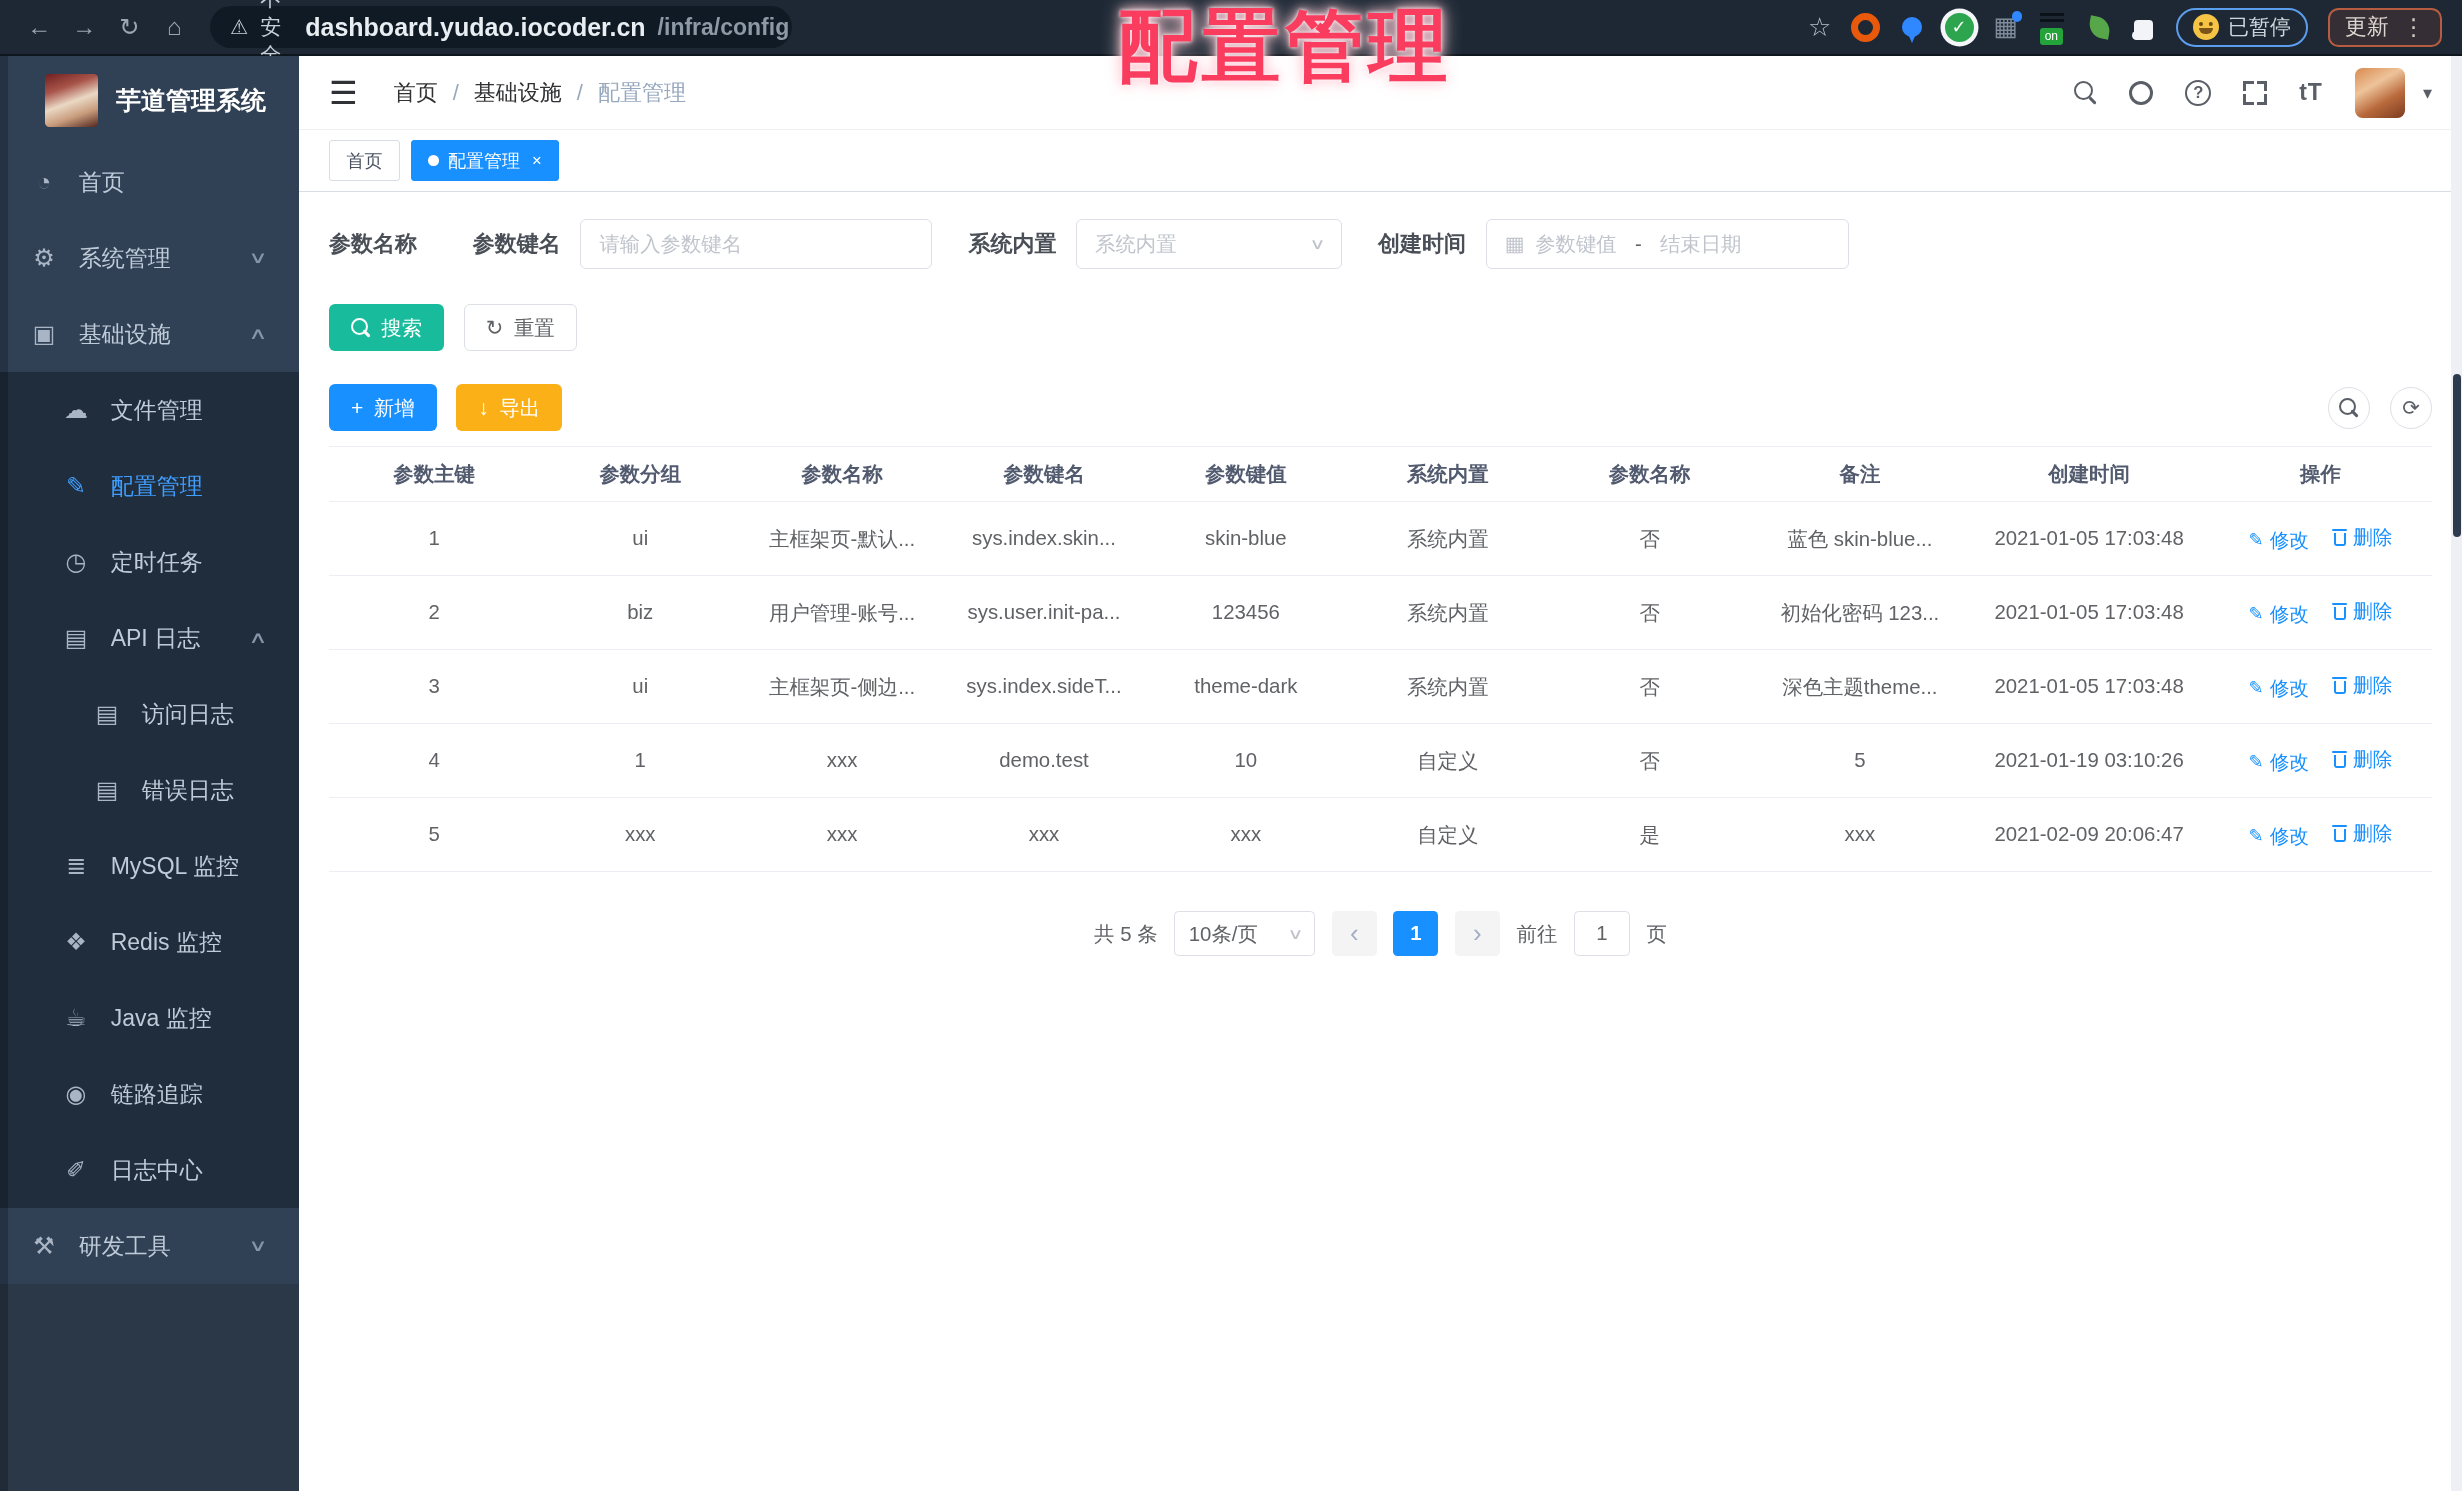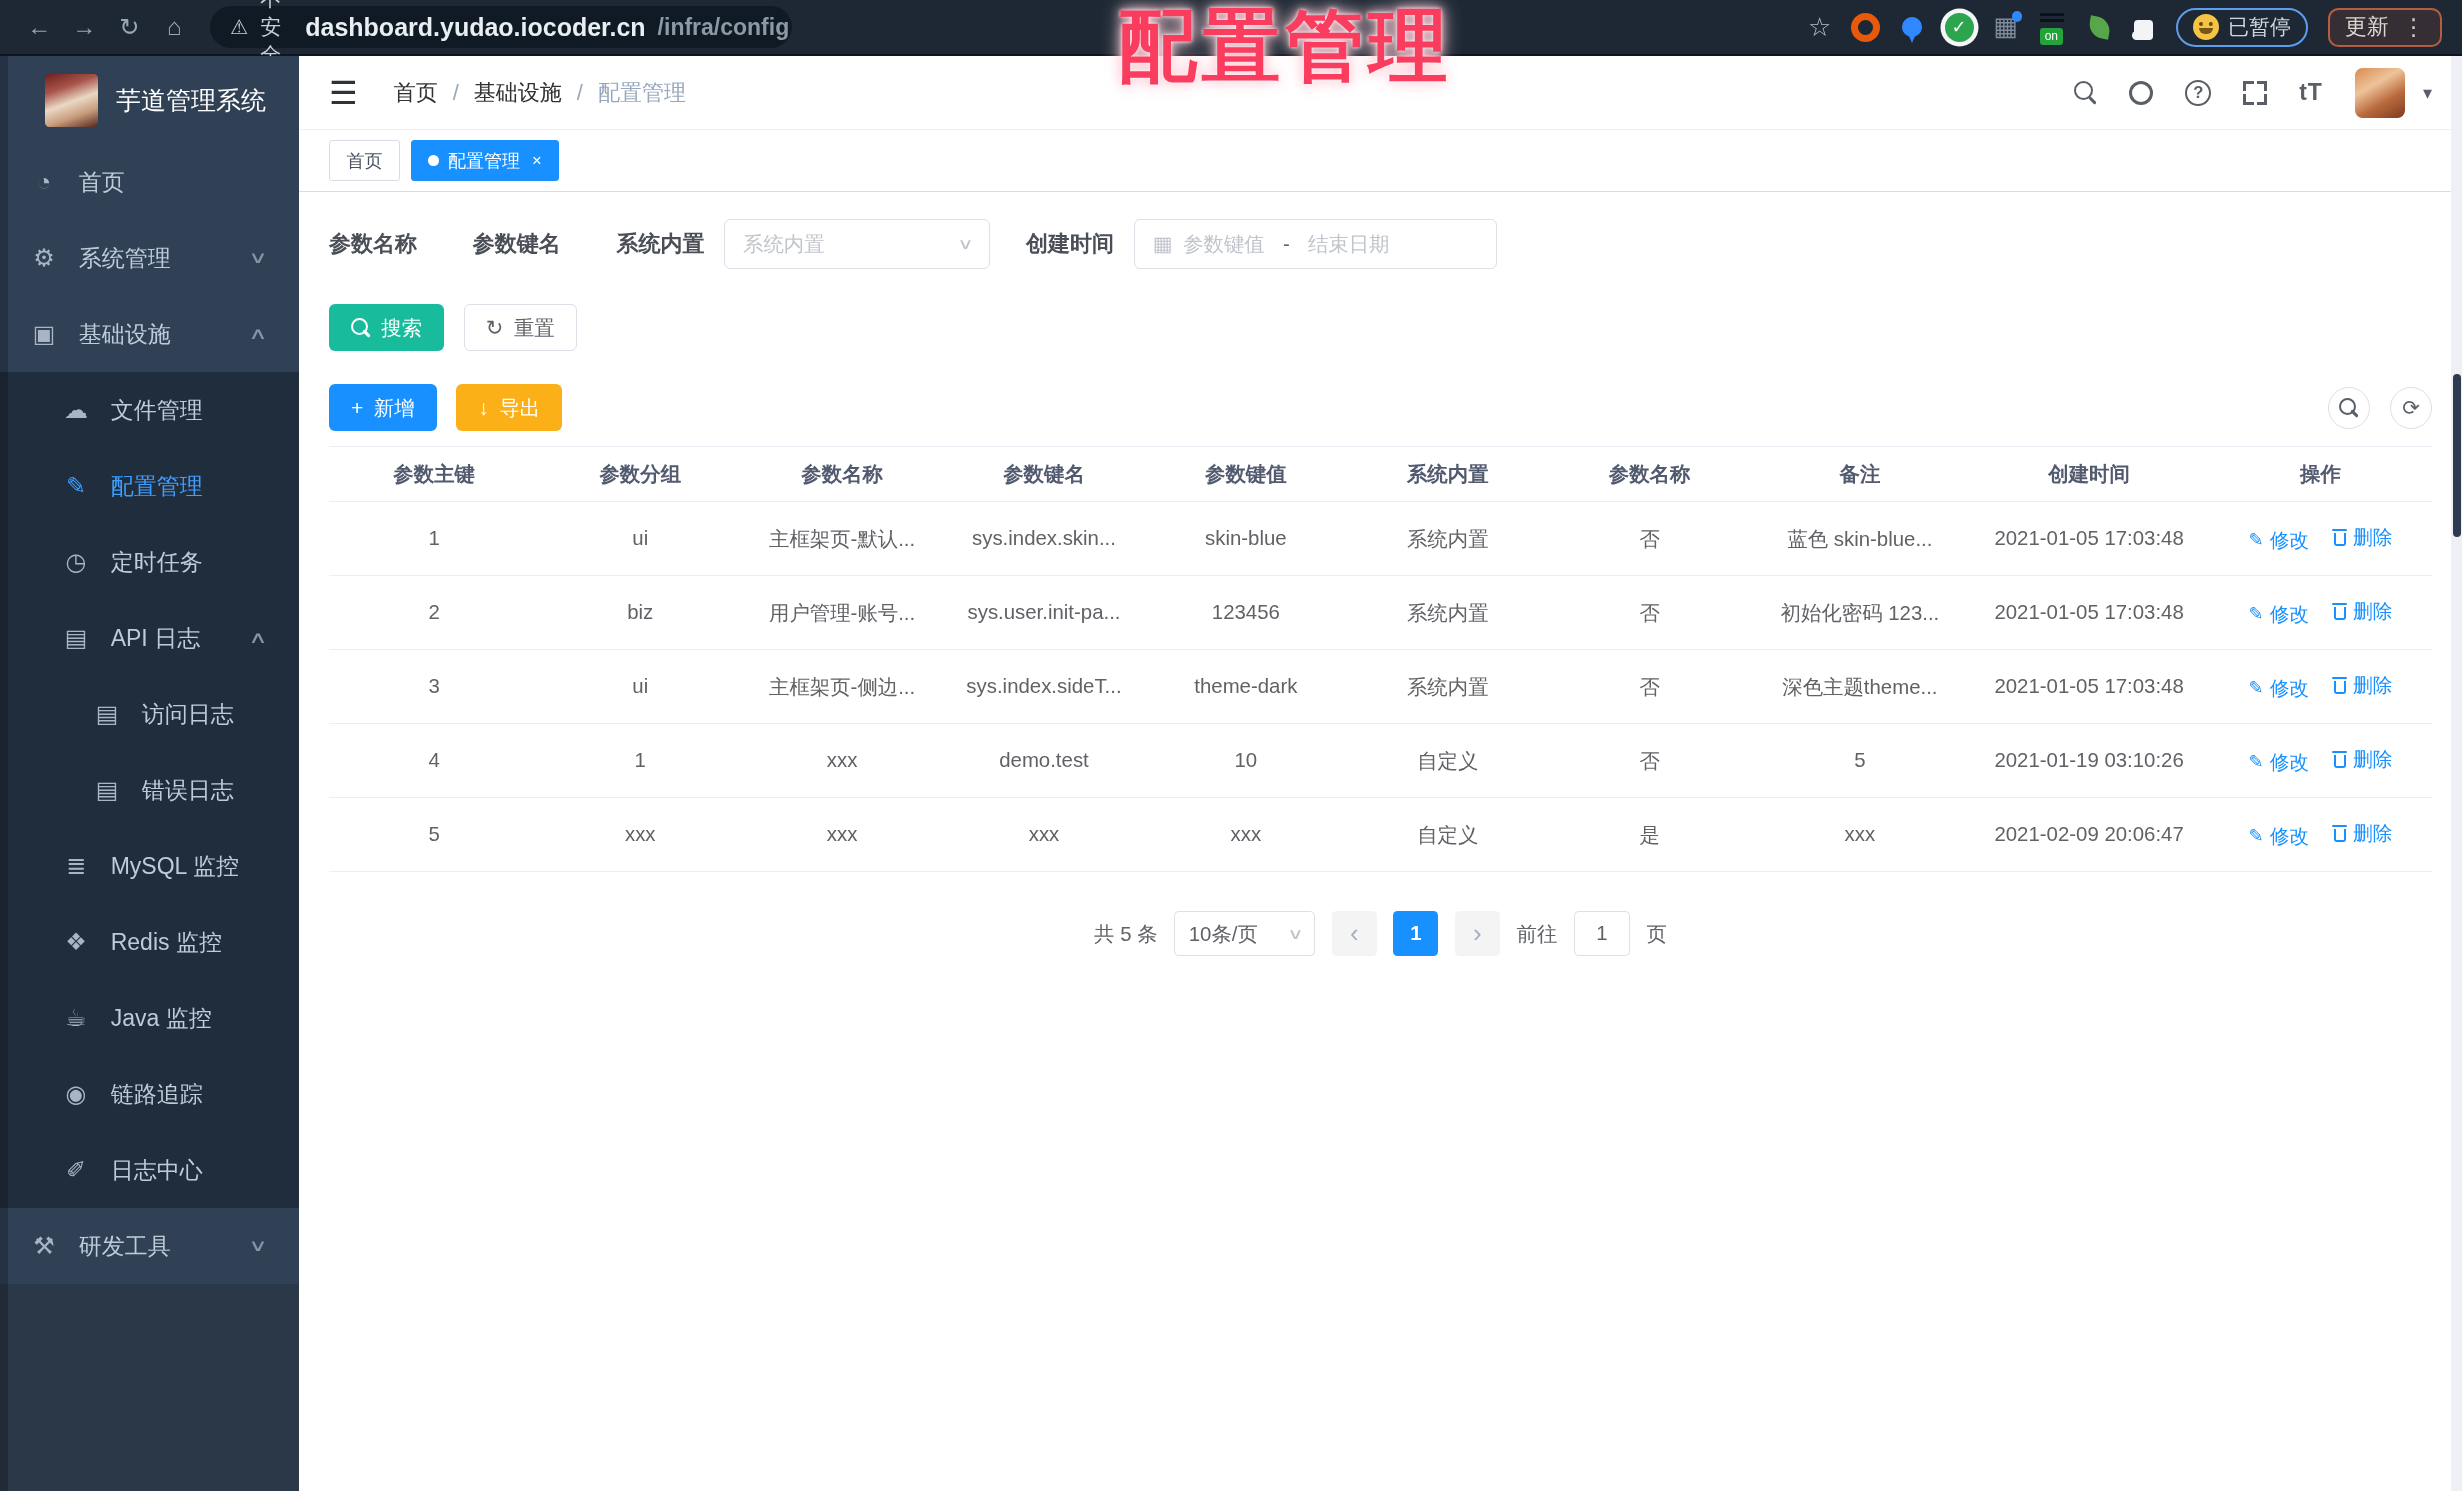--- a/index.html
+++ b/index.html
@@ -58,21 +58,21 @@
       letter-spacing:4.5px;color:#fa3c5f;
       text-shadow:0 0 3.8px #fff,0 0 10.6px #ffc2cf,0 0 19.7px #ffd7de;pointer-events:none}
 
   
   .app{position:absolute;top:56px;left:0;right:0;bottom:0;display:flex}
   .sidebar{width:299px;flex:none;background:#304156;color:#bfcbd9;display:flex;flex-direction:column;position:relative}
   .sidebar::before{content:'';position:absolute;left:0;top:0;bottom:0;width:7.6px;background:rgba(0,0,0,.22)}
   .logo-row{height:88px;display:flex;align-items:center;gap:18px;padding-left:45px;flex:none}
   .logo-img{width:53px;height:53px;border-radius:4.5px;flex:none;
       background:linear-gradient(160deg,#6e1f1f 0%,#a8544a 28%,#ead8c4 52%,#c89c7c 74%,#53261e 100%)}
-  .app-title{color:#fff;font-size:25px;font-weight:400}
+  .app-title{color:#fff;font-size:25px;font-weight:700}
   .menu{flex:none}
   .s-item{height:76px;display:flex;align-items:center;gap:19.7px;font-size:23px;color:#bfcbd9;cursor:pointer}
   .s-item .s-icon{font-size:24px;color:#a9b5c4;width:30px;text-align:center;flex:none}
   .s-item.lv0{padding-left:29px}
   .s-item.lv1{padding-left:61px}
   .s-item.lv2{padding-left:92px}
   .s-item .s-chevron{margin-left:auto;margin-right:35px;font-size:16.6px;color:#8594a7;transform:scaleX(1.6)}
   .s-item.active,.s-item.active .s-icon{color:#409eff}
   .sub{background:#1f2d3d}
   .sidebar-fill{flex:1;background:#2a3847}
@@ -333,20 +333,23 @@
         </div>
 
       <div class="content">
 
         <div class="filter-row">
           <div class="f-group">
             <span class="f-label">参数名称</span>
           </div>
           <div class="f-group">
             <span class="f-label">参数键名</span>
+            <div class="control w-input">
+              <span class="ph">请输入参数键名</span>
+            </div>
           </div>
           <div class="f-group">
             <span class="f-label">系统内置</span>
             <div class="control w-select">
               <span class="ph">系统内置</span>
               <span class="sel-chevron">∨</span>
             </div>
           </div>
           <div class="f-group" style="margin-right:0">
             <span class="f-label">创建时间</span>

